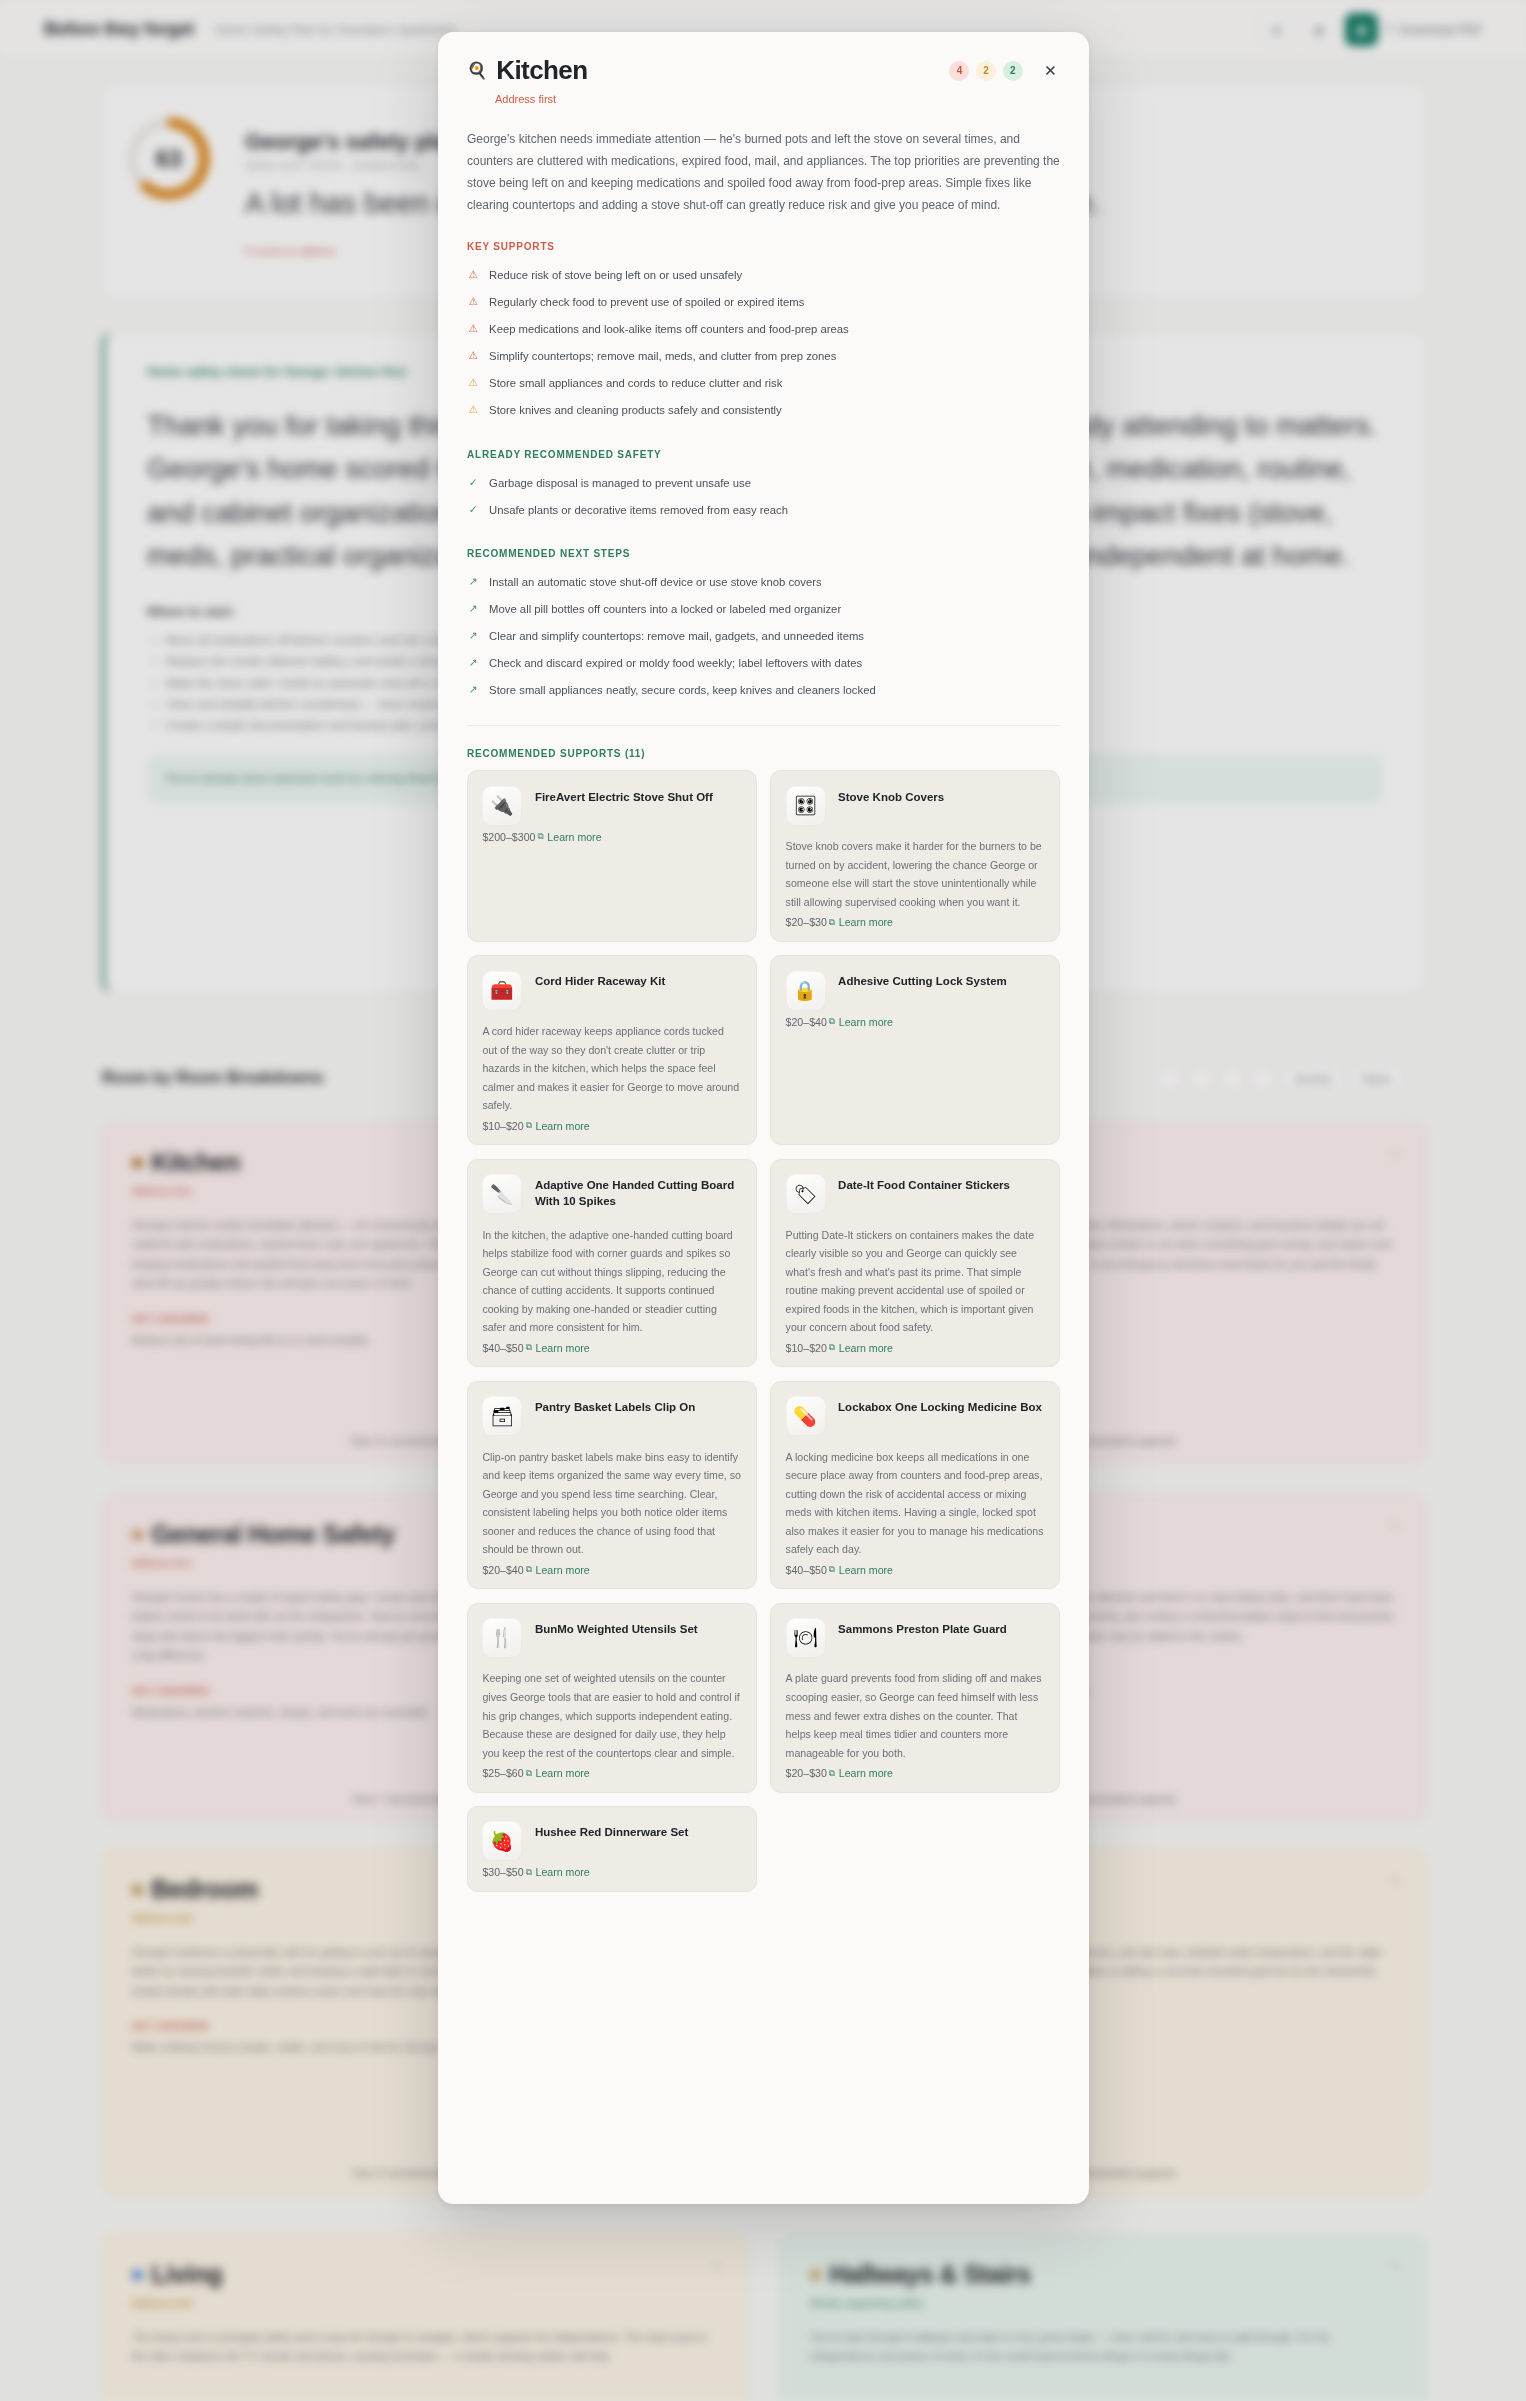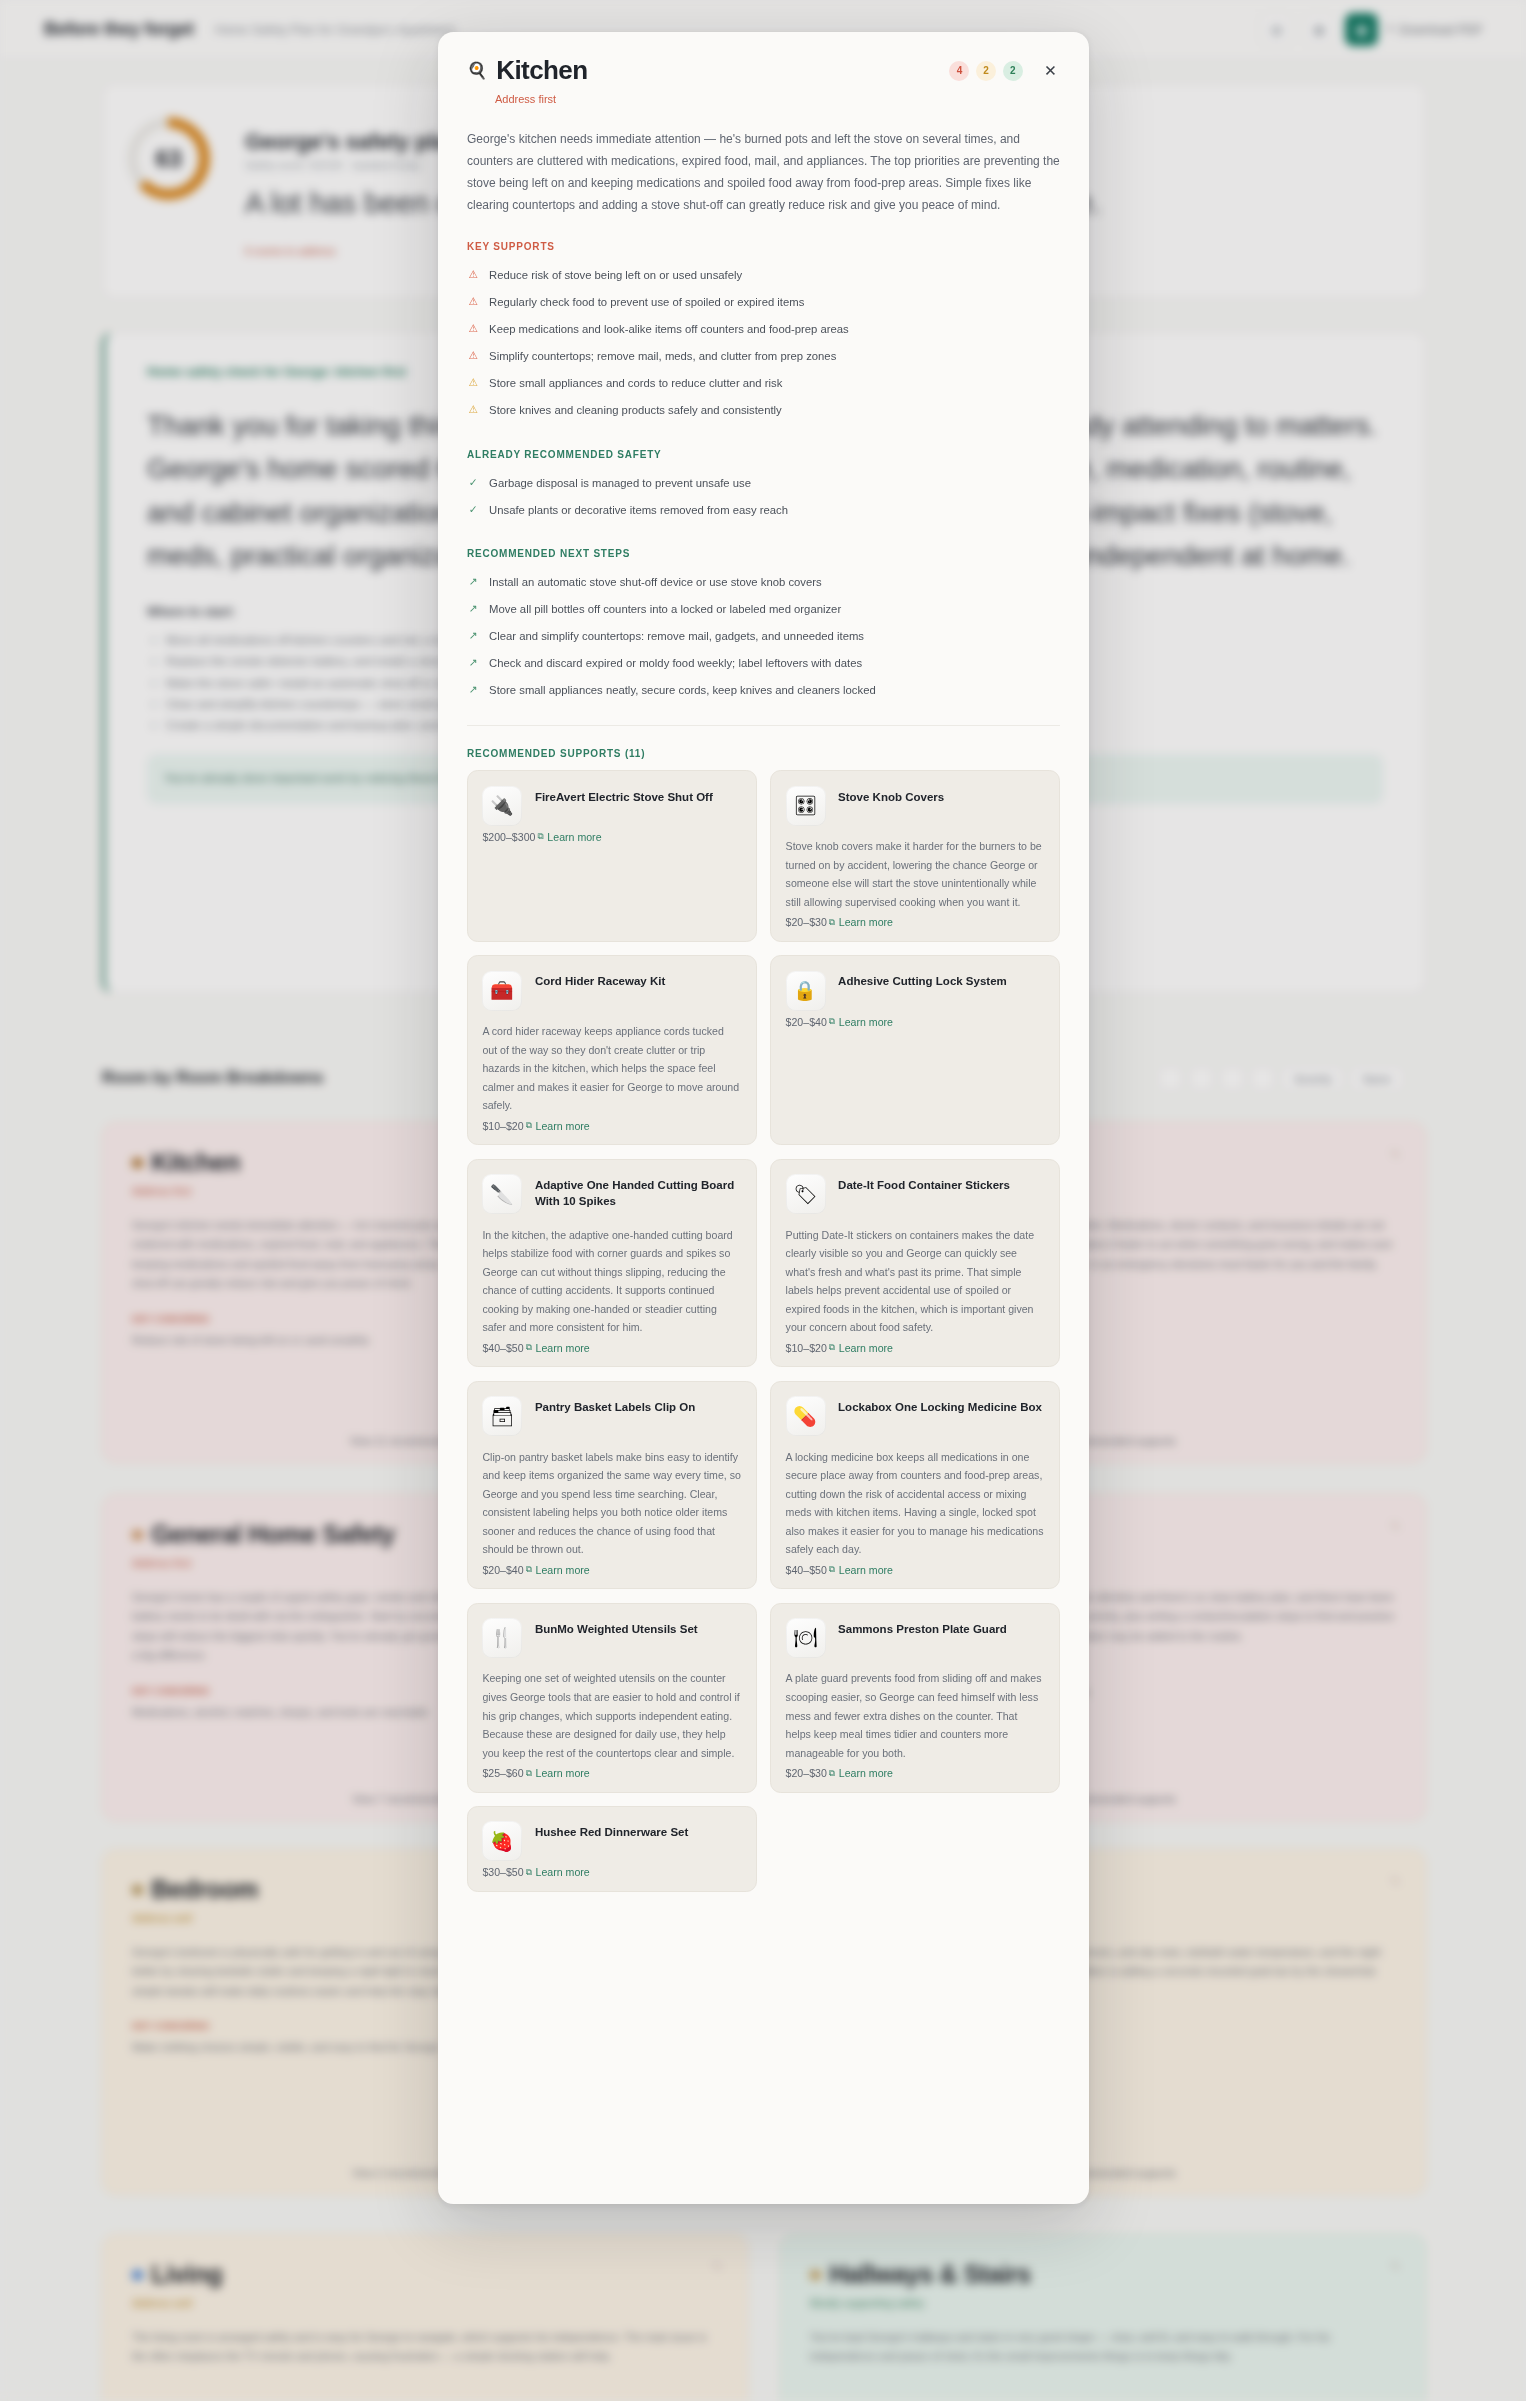--- a/index.html
+++ b/index.html
@@ -463,21 +463,21 @@
                 <span>Learn more</span>
               </a>
           </div>
         </div>
 
         <div class="prod">
           <div class="prod-top">
             <div class="prod-img">🏷</div>
             <div class="prod-name">Date-It Food Container Stickers</div>
           </div>
-          <div class="prod-desc">Putting Date-It stickers on containers makes the date clearly visible so you and George can quickly see what's fresh and what's past its prime. That simple labels helps prevent accidental use of spoiled or expired foods in the kitchen, which is important given your concern about food safety.</div>
+          <div class="prod-desc">Putting Date-It stickers on containers makes the date clearly visible so you and George can quickly see what's fresh and what's past its prime. That simple routine making prevent accidental use of spoiled or expired foods in the kitchen, which is important given your concern about food safety.</div>
           <div class="prod-foot">
             <span class="prod-price">$10–$20</span>
             <a class="prod-learn" href="#">
                 <span class="ext-ic">⧉</span>
                 <span>Learn more</span>
               </a>
           </div>
         </div>
 
         <div class="prod">

